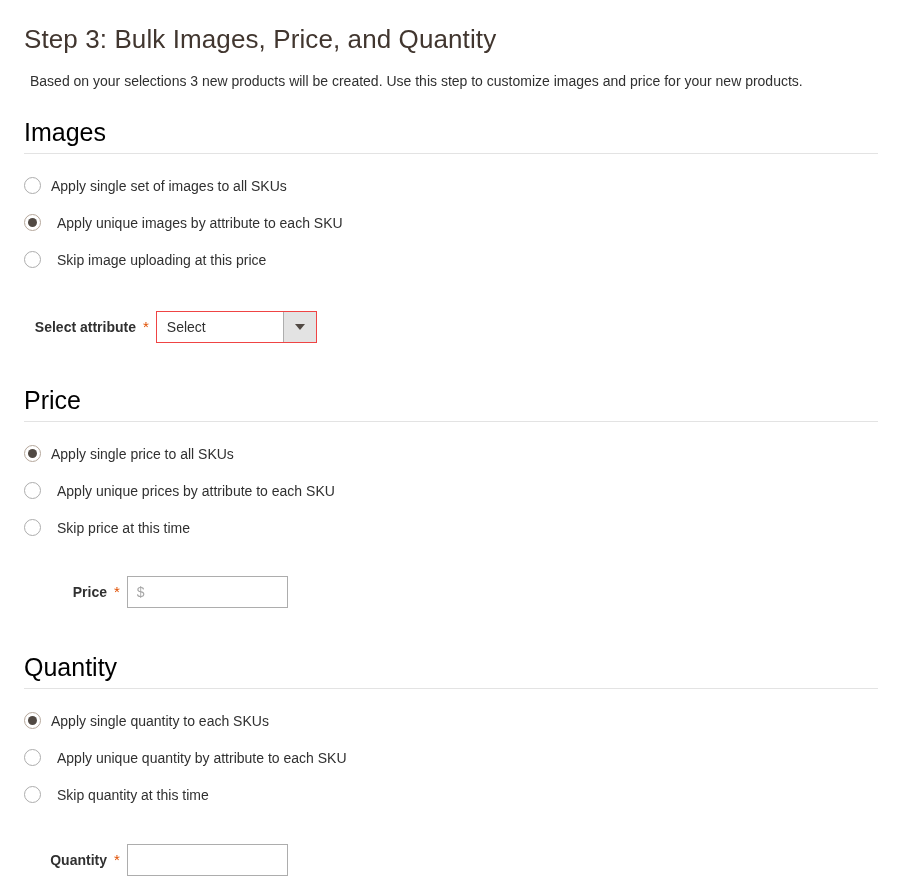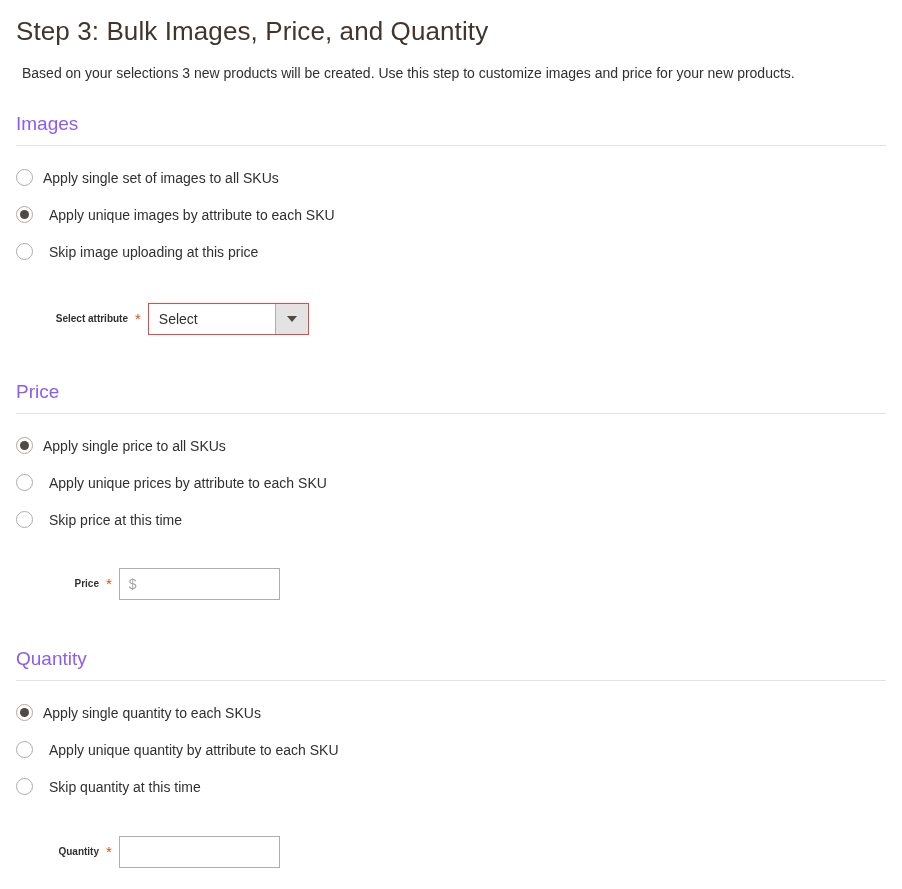--- a/index.html
+++ b/index.html
@@ -15,21 +15,21 @@
     color: #303030;
     -webkit-font-smoothing: antialiased;
     overflow: hidden;
   }
 
   .page {
     position: relative;
     width: 902px;
     height: 889px;
     box-sizing: border-box;
-    padding: 0;
+    padding: 8px;
   }
 
   
   .wizard-title {
     margin: 0;
     padding: 16px 0 0 16px;
     font-size: 26px;
     line-height: 30px;
     font-weight: 400;
     color: #41362f;
@@ -45,24 +45,24 @@
   }
 
   
   .section {
     margin: 0;
     padding: 0;
   }
   .section-title {
     margin: 0;
     padding: 0 0 0 16px;
-    font-size: 19px;
+    font-size: 25px;
     line-height: 22px;
     font-weight: 400;
-    color: #8b5cf6;
+    color: #000000;
   }
   .section-rule {
     margin: 10px 16px 0 16px;
     height: 1px;
     background: #e3e3e3;
     border: 0;
     font-size: 0;
     line-height: 0;
   }
 
@@ -121,21 +121,21 @@
     white-space: nowrap;
   }
 
   
   .field-row {
     display: flex;
     align-items: center;
     padding-left: 16px;
   }
   .field-label {
-    font-size: 10px;
+    font-size: 14px;
     line-height: 18px;
     font-weight: bold;
     color: #303030;
     text-align: right;
     white-space: nowrap;
   }
   .required-mark {
     color: #e04f00;
     font-size: 15px;
     line-height: 18px;

